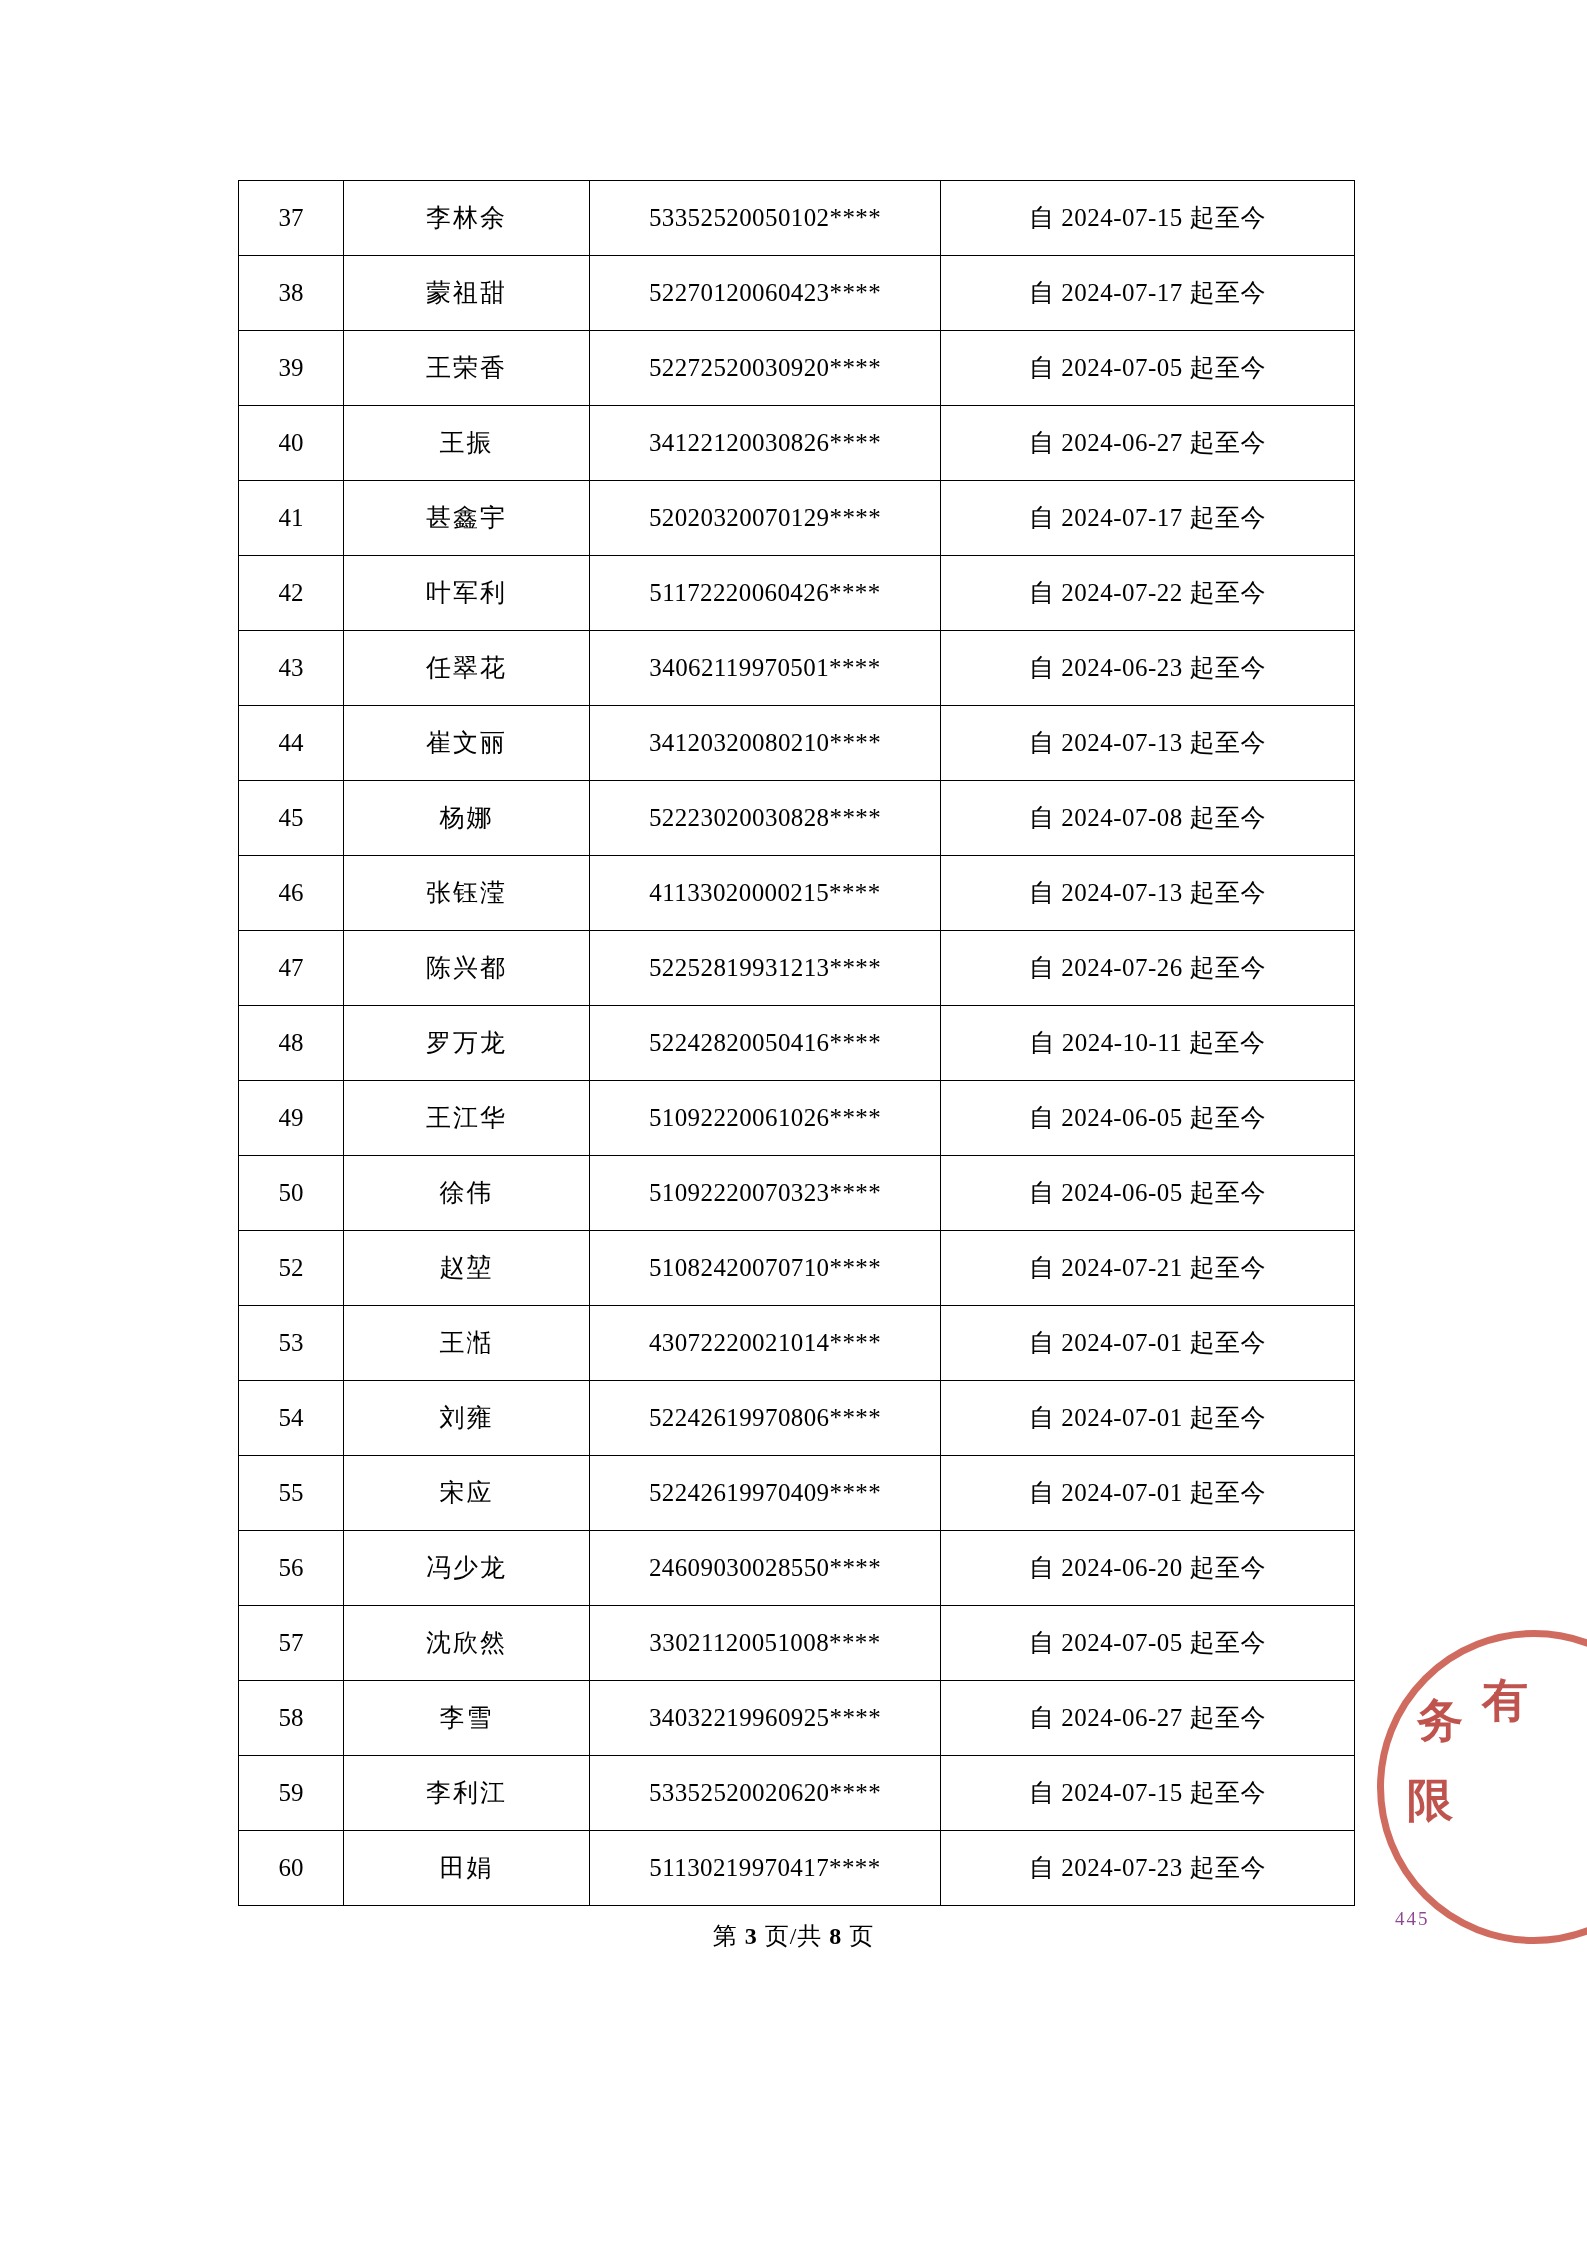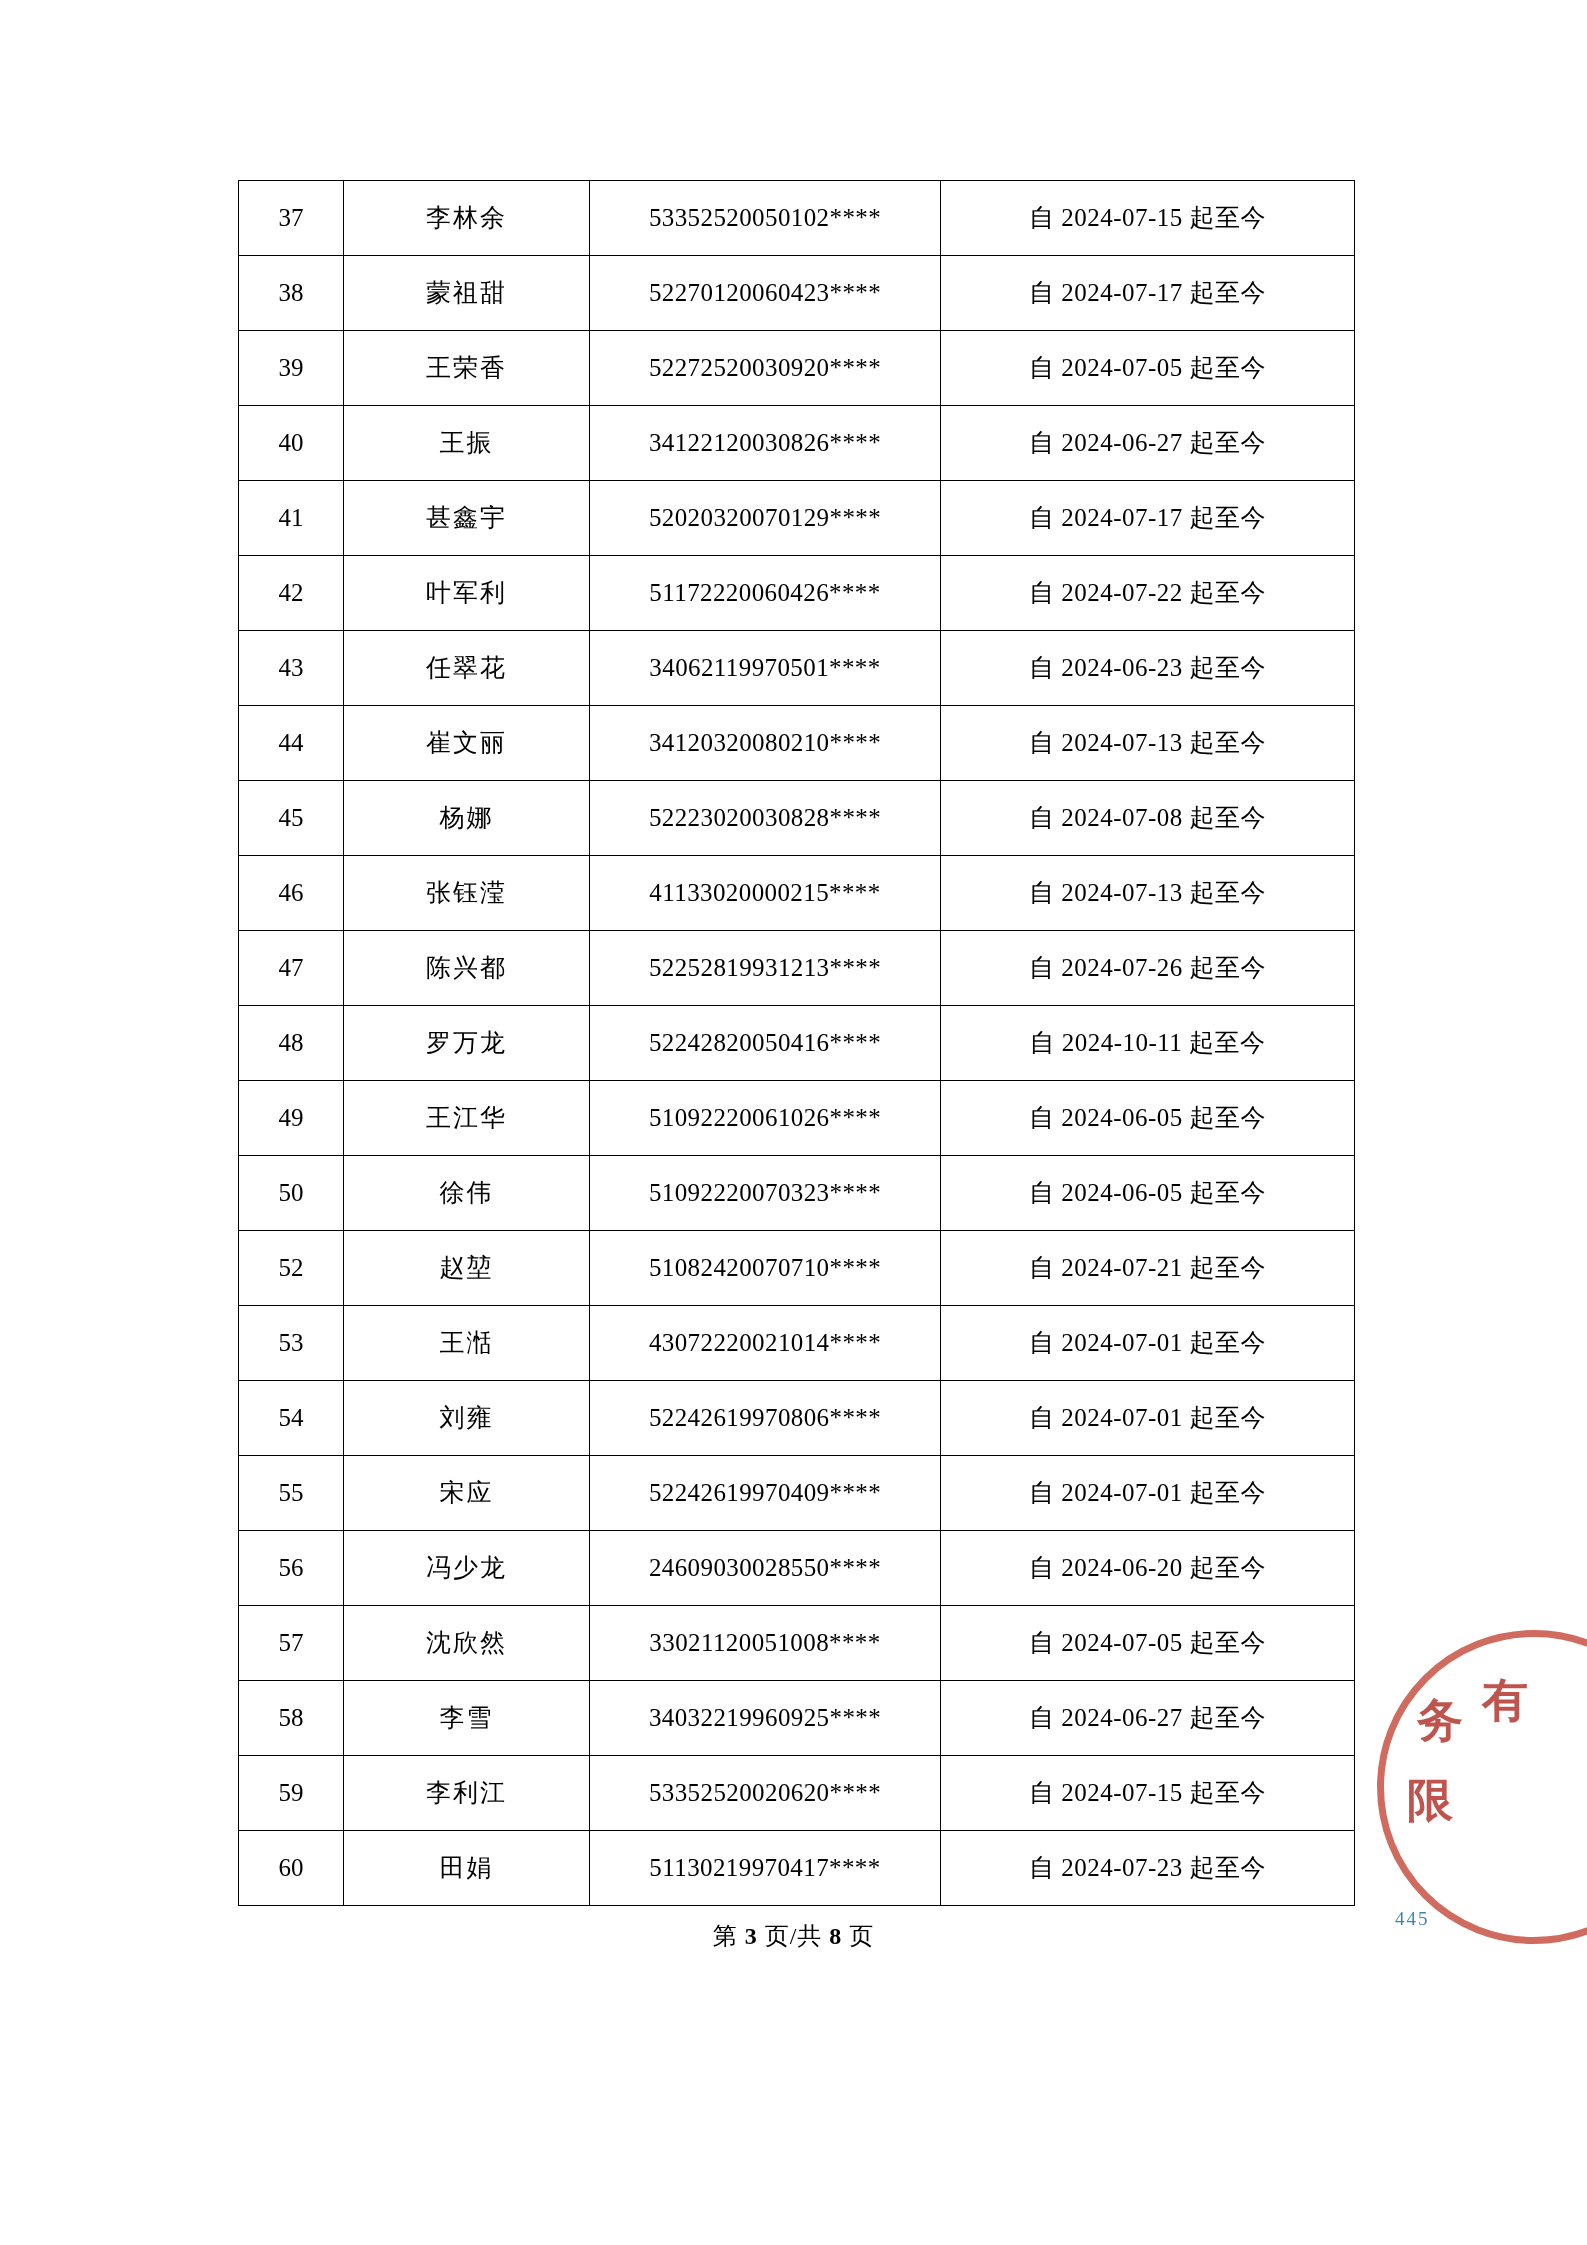--- a/index.html
+++ b/index.html
@@ -88,21 +88,21 @@
   .seal-glyph {
     position: absolute;
     color: #b02a22;
     font-size: 46px;
     font-family: "Liberation Serif", "DejaVu Serif", serif;
     opacity: 0.8;
     font-weight: bold;
   }
   .seal-small {
     position: absolute;
-    color: #0369a1;
+    color: #701a75;
     font-size: 19px;
     opacity: 0.8;
     letter-spacing: 2px;
   }
 </style>
 </head>
 <body>
 
 <div class="page">
 

